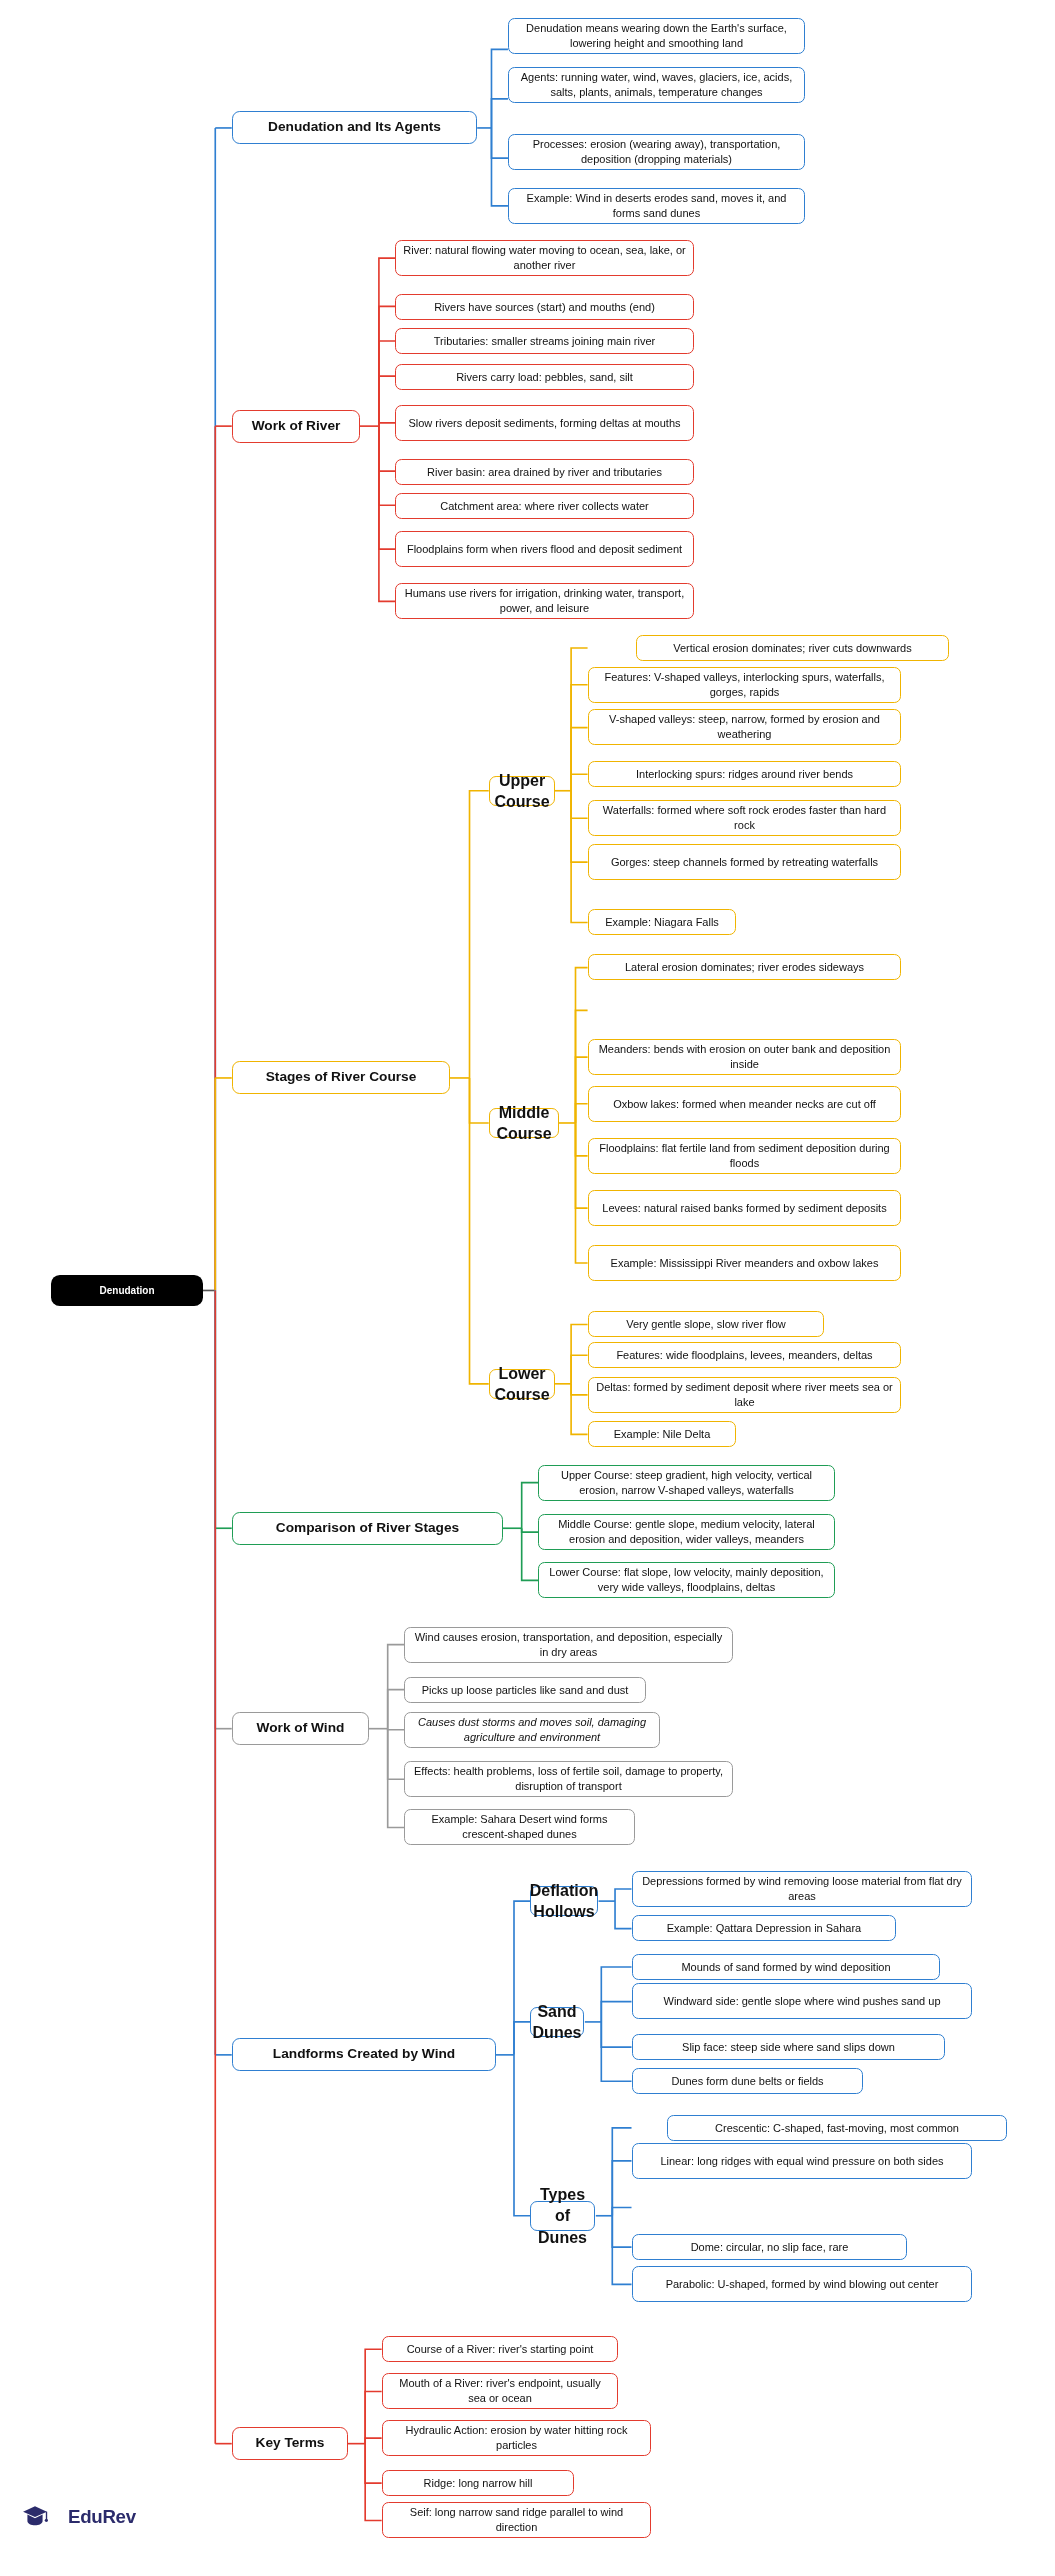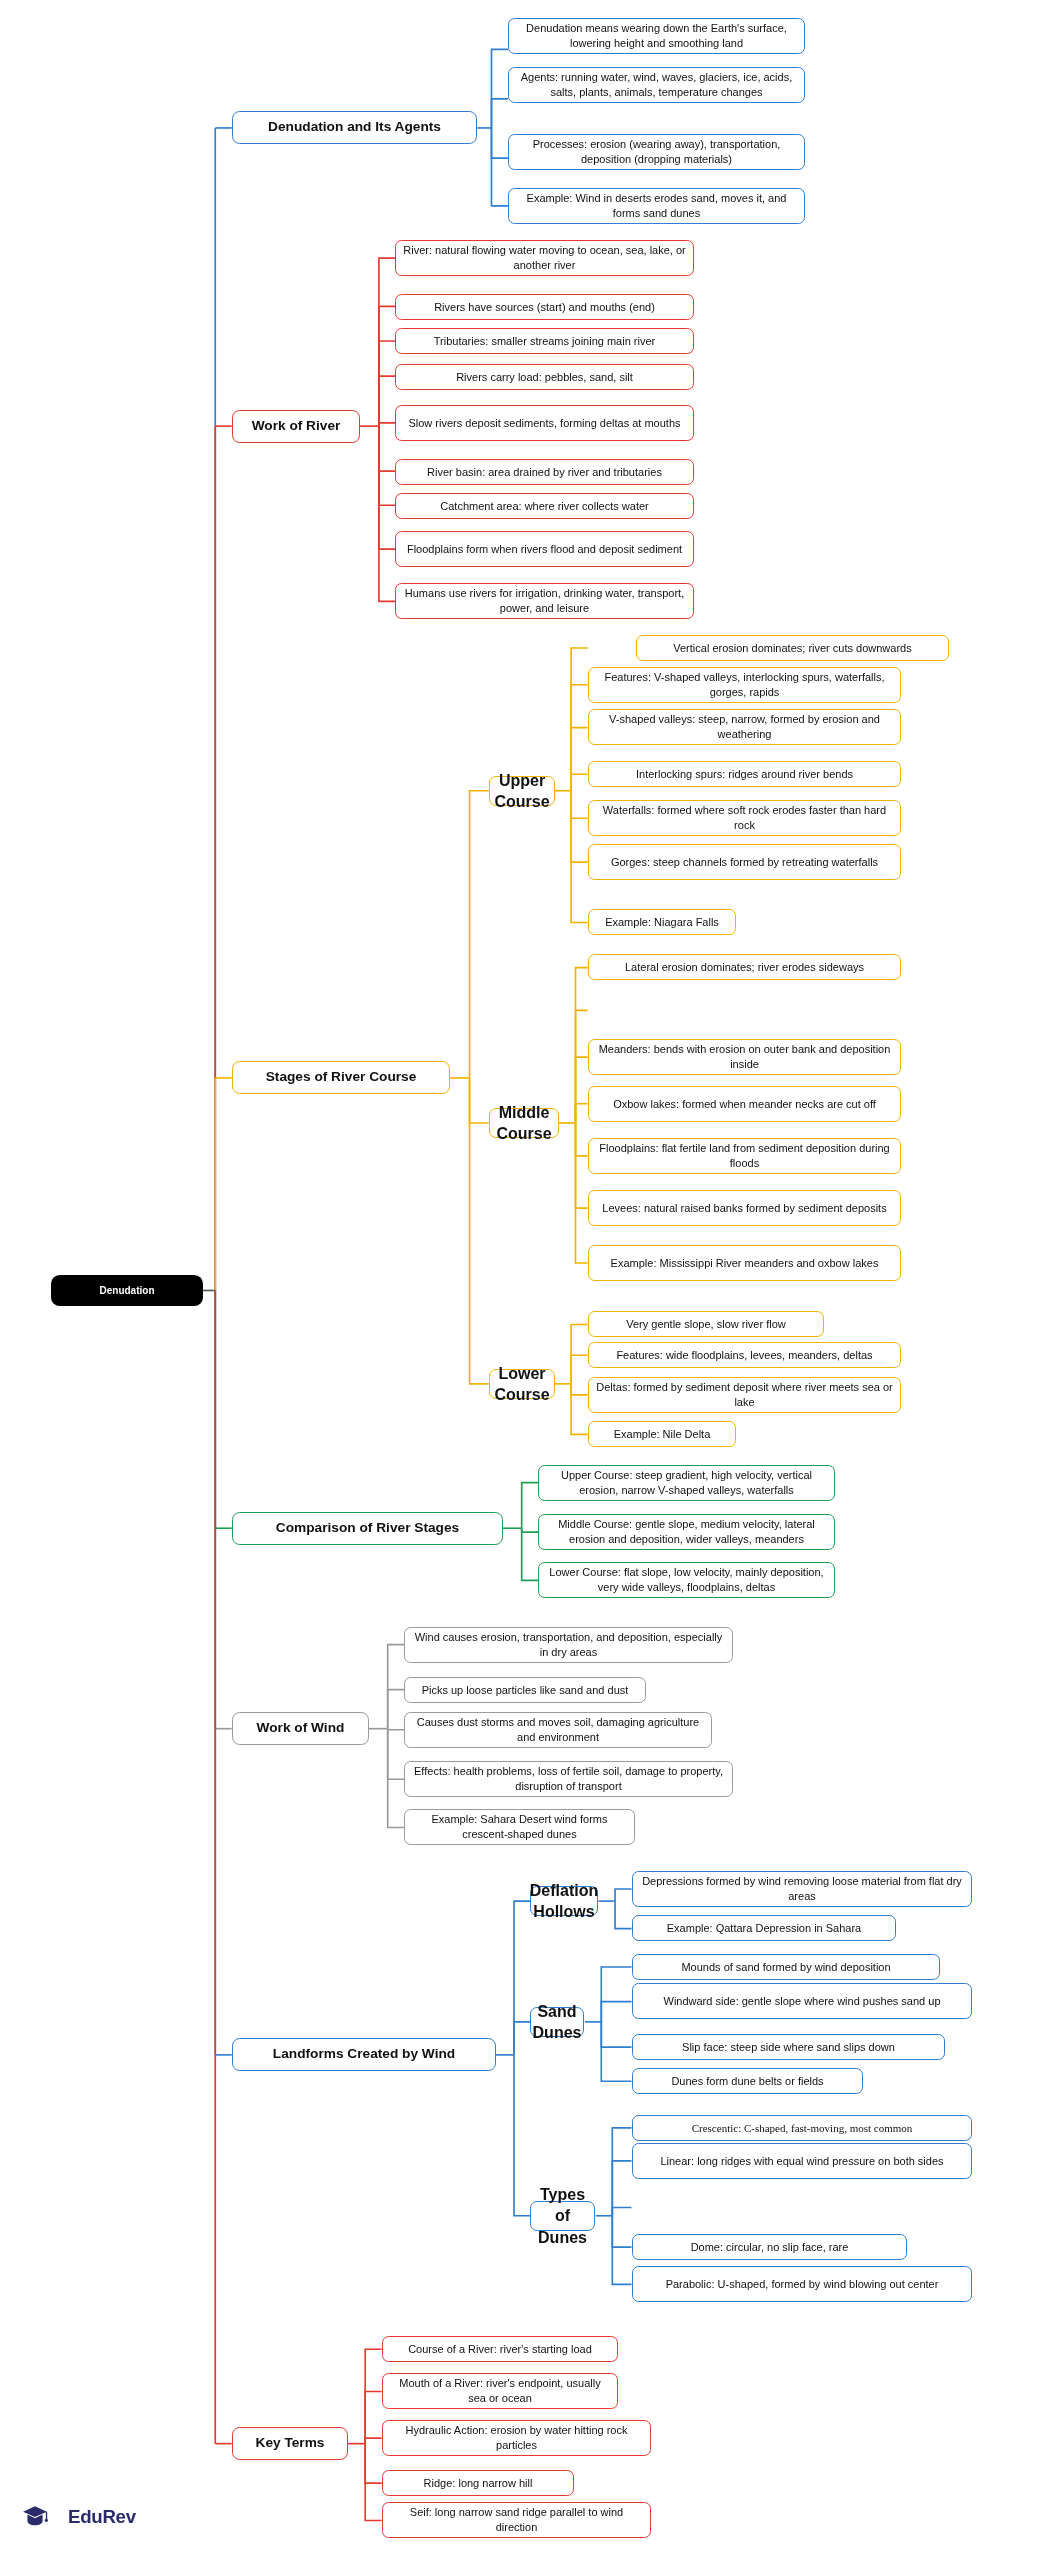--- a/index.html
+++ b/index.html
@@ -321,21 +321,21 @@
 
 <div class="node lvl1 c-gray" style="left:232px; top:1712px; width:137px; height:33px;">
   <span>Work of Wind</span>
 </div>
 <div class="node leaf c-gray" style="left:404px; top:1627px; width:329px; height:36px;">
   <span>Wind causes erosion, transportation, and deposition, especially in dry areas</span>
 </div>
 <div class="node leaf c-gray" style="left:404px; top:1677px; width:242px; height:26px;">
   <span>Picks up loose particles like sand and dust</span>
 </div>
-<div class="node leaf c-gray" style="left:404px; top:1712px; width:308px; height:36px;">
+<div class="node leaf c-gray" style="left:404px; top:1712px; width:256px; height:36px;font-style:italic;">
   <span>Causes dust storms and moves soil, damaging agriculture and environment</span>
 </div>
 <div class="node leaf c-gray" style="left:404px; top:1761px; width:329px; height:36px;">
   <span>Effects: health problems, loss of fertile soil, damage to property, disruption of transport</span>
 </div>
 <div class="node leaf c-gray" style="left:404px; top:1809px; width:231px; height:36px;">
   <span>Example: Sahara Desert wind forms crescent-shaped dunes</span>
 </div>
 
 <div class="node lvl1 c-blue" style="left:232px; top:2038px; width:264px; height:33px;">
@@ -364,39 +364,39 @@
 <div class="node leaf c-blue" style="left:632px; top:2034px; width:313px; height:26px;">
   <span>Slip face: steep side where sand slips down</span>
 </div>
 <div class="node leaf c-blue" style="left:632px; top:2068px; width:231px; height:26px;">
   <span>Dunes form dune belts or fields</span>
 </div>
 
 <div class="node lvl2 c-blue" style="left:530px; top:2201px; width:65px; height:30px;">
   <span>Types of Dunes</span>
 </div>
-<div class="node leaf c-blue" style="left:632px; top:2115px; width:340px; height:26px;font-family:Liberation Serif, serif;">
+<div class="node leaf c-blue" style="left:667px; top:2115px; width:340px; height:26px;">
   <span>Crescentic: C-shaped, fast-moving, most common</span>
 </div>
 <div class="node leaf c-blue" style="left:632px; top:2143px; width:340px; height:36px;">
   <span>Linear: long ridges with equal wind pressure on both sides</span>
 </div>
 
 <div class="node leaf c-blue" style="left:632px; top:2234px; width:275px; height:26px;">
   <span>Dome: circular, no slip face, rare</span>
 </div>
 <div class="node leaf c-blue" style="left:632px; top:2266px; width:340px; height:36px;">
   <span>Parabolic: U-shaped, formed by wind blowing out center</span>
 </div>
 
 <div class="node lvl1 c-red" style="left:232px; top:2427px; width:116px; height:33px;">
   <span>Key Terms</span>
 </div>
 <div class="node leaf c-red" style="left:382px; top:2336px; width:236px; height:26px;">
-  <span>Course of a River: river's starting load</span>
+  <span>Course of a River: river's starting point</span>
 </div>
 <div class="node leaf c-red" style="left:382px; top:2373px; width:236px; height:36px;">
   <span>Mouth of a River: river's endpoint, usually sea or ocean</span>
 </div>
 <div class="node leaf c-red" style="left:382px; top:2420px; width:269px; height:36px;">
   <span>Hydraulic Action: erosion by water hitting rock particles</span>
 </div>
 <div class="node leaf c-red" style="left:382px; top:2470px; width:192px; height:26px;">
   <span>Ridge: long narrow hill</span>
 </div>

